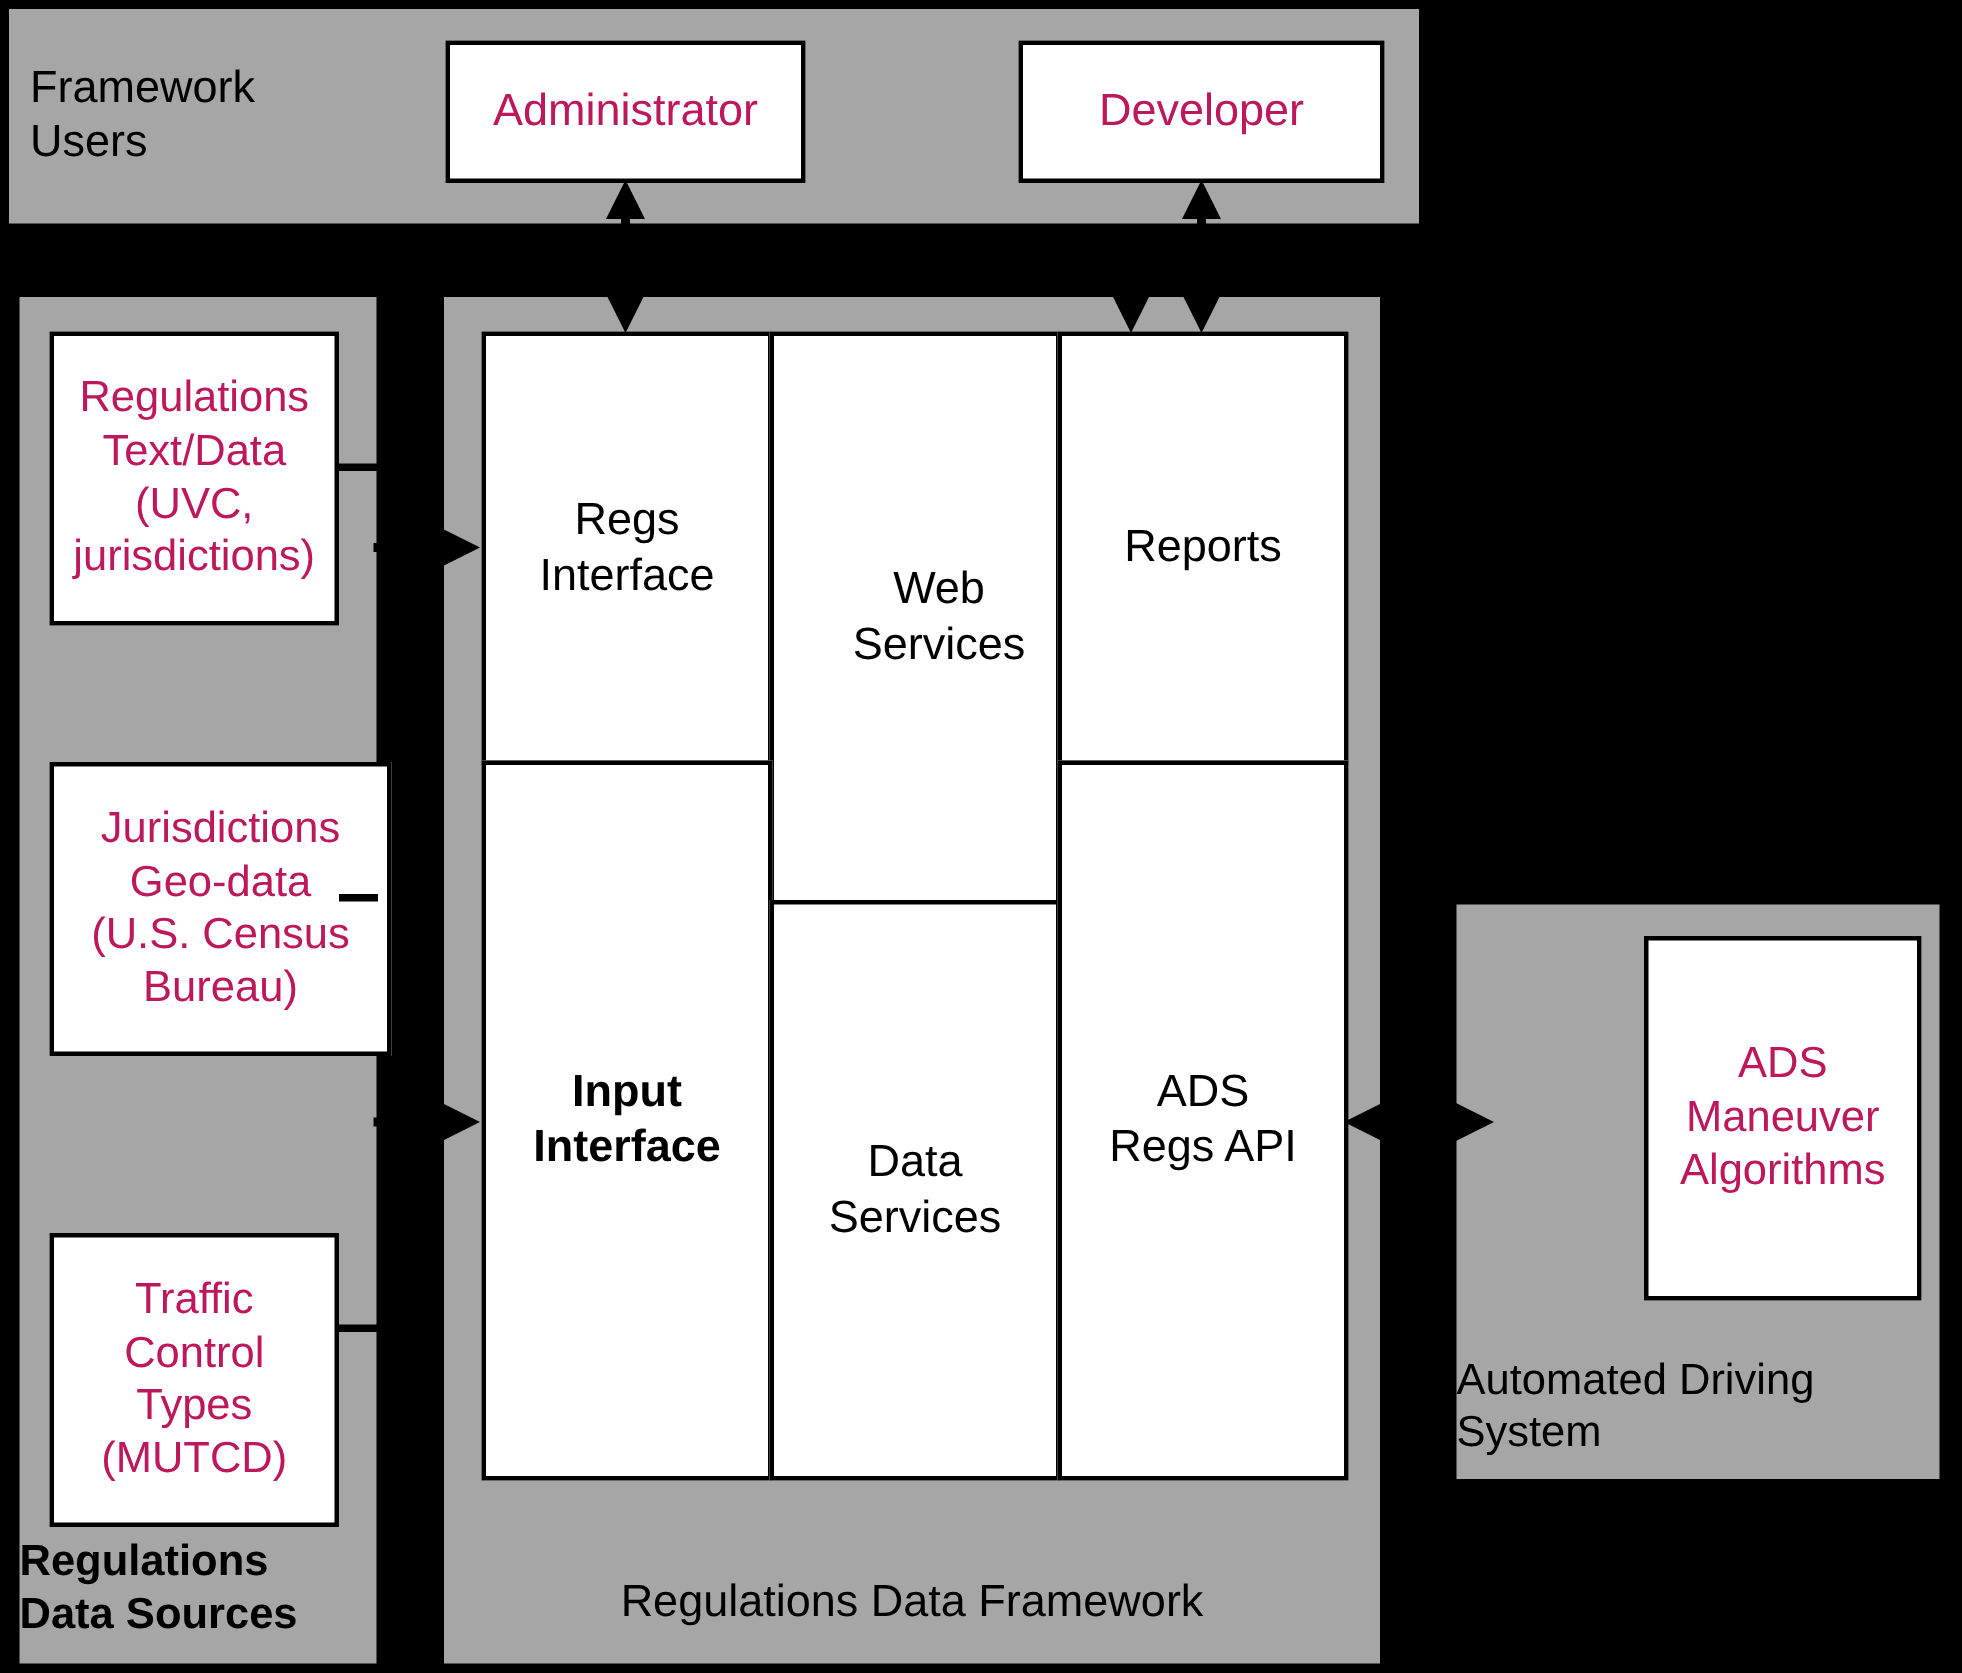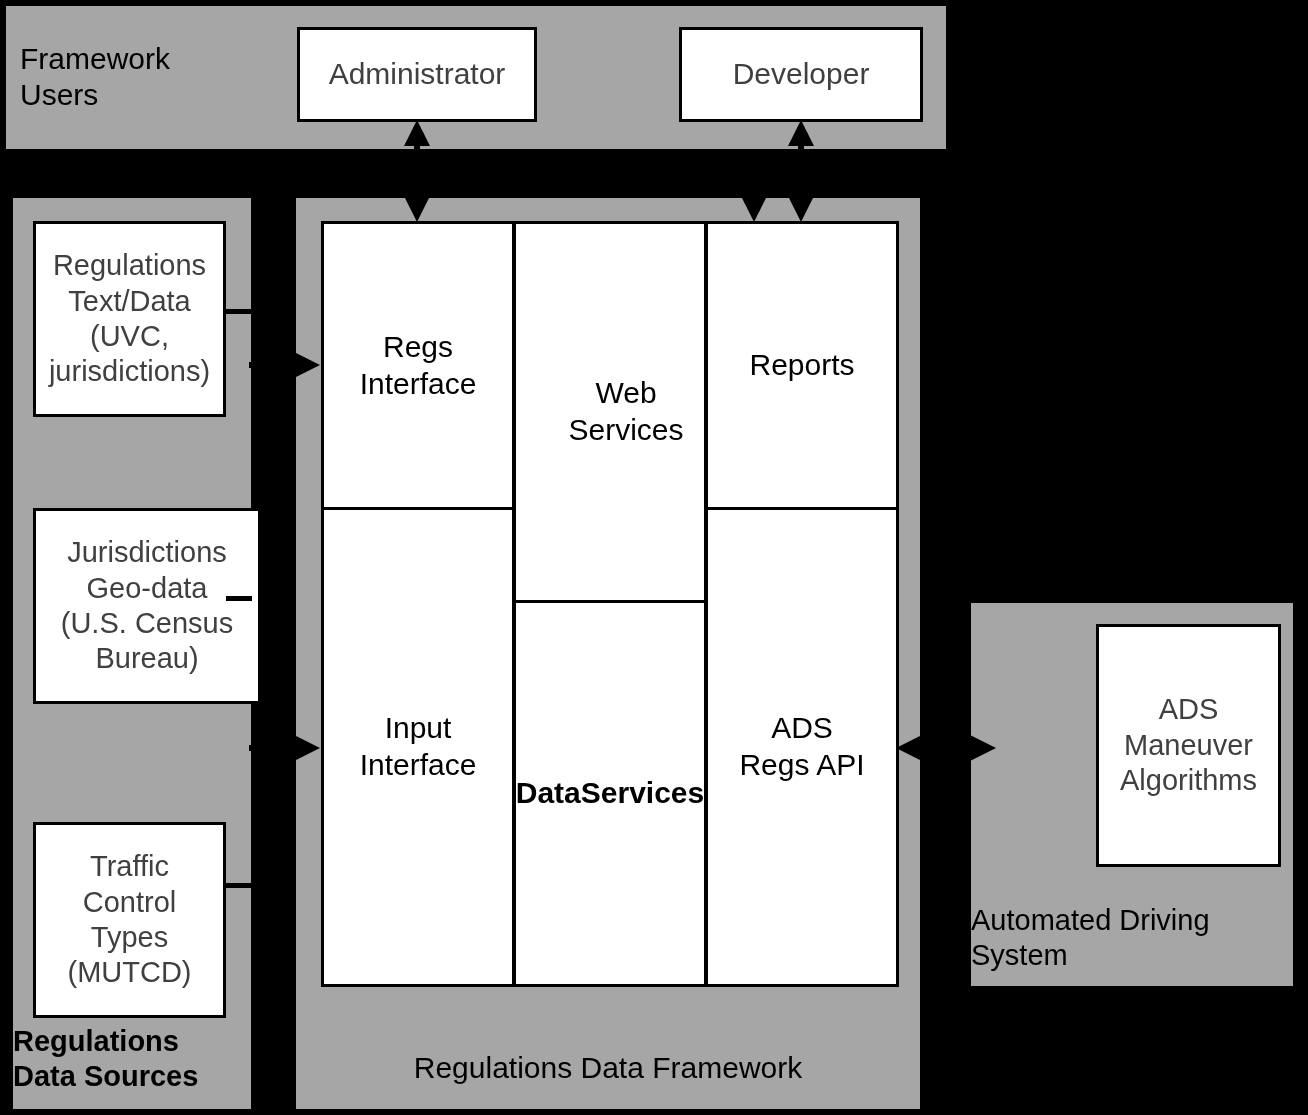--- a/index.html
+++ b/index.html
@@ -24,21 +24,21 @@
   }
   .wbox {
     position: absolute;
     background: #ffffff;
     border: 3px solid #000000;
     box-sizing: border-box;
     display: flex;
     align-items: center;
     justify-content: center;
     text-align: center;
-    color: #404040;
+    color: #be185d;
     line-height: 1.22;
     padding: 16px 4px;
   }
   .panel-label {
     position: absolute;
     color: #000000;
     text-align: center;
     line-height: 1.2;
     display: flex;
     align-items: flex-start;
@@ -139,26 +139,26 @@
 
   <div class="cell t-cell" style="left:513px; top:221px; width:194px; height:382px; flex-direction:column;padding-left:32px;">
     <div>Web</div>
     <div>Services</div>
   </div>
 
   <div class="cell t-cell" style="left:705px; top:221px; width:194px; height:289px; flex-direction:column;">
     <div>Reports</div>
   </div>
 
-  <div class="cell t-cell" style="left:321px; top:507px; width:194px; height:480px; flex-direction:column;">
+  <div class="cell t-cell" style="left:321px; top:507px; width:194px; height:480px; flex-direction:column;font-weight:bold;">
     <div>Input</div>
     <div>Interface</div>
   </div>
 
-  <div class="cell t-cell" style="left:513px; top:600px; width:194px; height:387px; font-weight:bold;">
+  <div class="cell t-cell" style="left:513px; top:600px; width:194px; height:387px; flex-direction:column;">
     <div>Data</div>
     <div>Services</div>
   </div>
 
   <div class="cell t-cell" style="left:705px; top:507px; width:194px; height:480px; flex-direction:column;">
     <div>ADS</div>
     <div>Regs API</div>
   </div>
 
   <div class="panel-label t-fwfoot" style="left:296px; top:1050px; width:624px; height:40px;">

